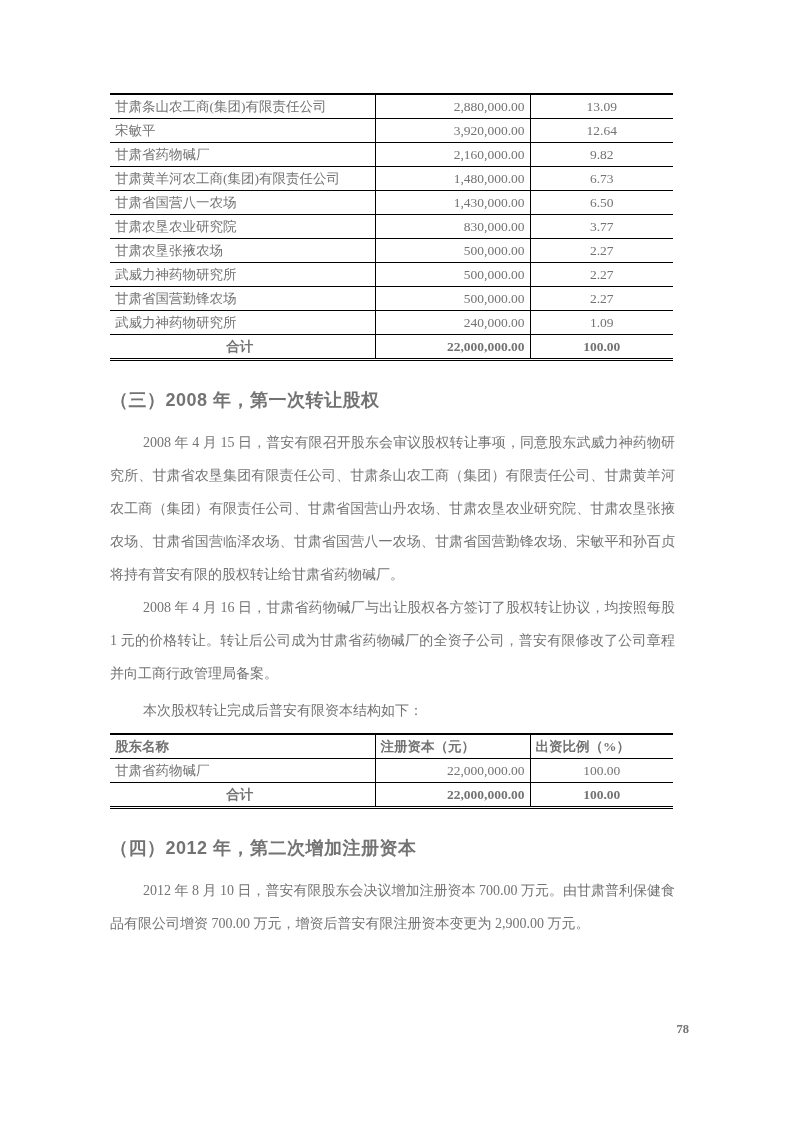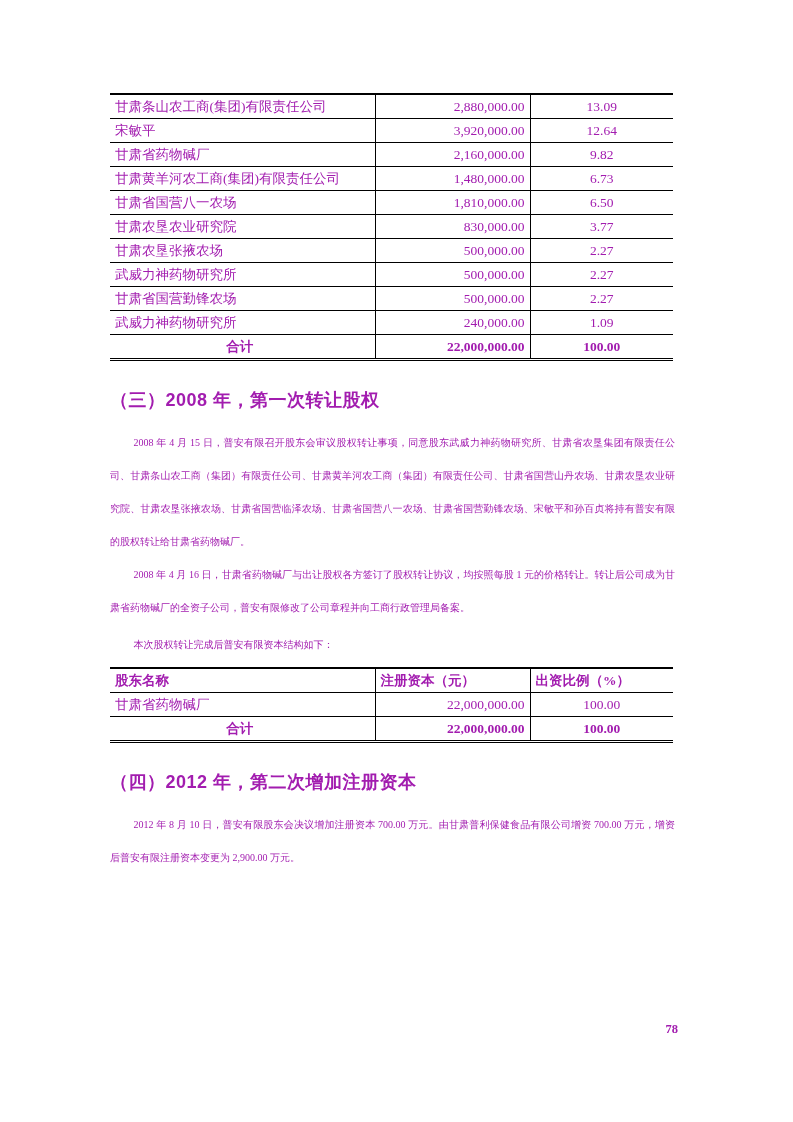--- a/index.html
+++ b/index.html
@@ -6,21 +6,21 @@
     margin: 0;
     padding: 0;
     background: #ffffff;
   }
   .page {
     position: relative;
     width: 793px;
     height: 1122px;
     background: #ffffff;
     font-family: "Liberation Serif", "DejaVu Serif", serif;
-    color: #a21caf;
+    color: #737373;
     box-sizing: border-box;
     padding: 93px 118px 0 110px;
     overflow: hidden;
   }
   
   table.fin-table {
     border-collapse: collapse;
     table-layout: fixed;
     width: 563px;
     border-top: 2px solid #000;
@@ -54,34 +54,34 @@
   
   h2.sec-heading {
     font-family: "Liberation Sans", "DejaVu Sans", sans-serif;
     font-size: 18px;
     font-weight: bold;
     margin: 26px 0 0 0;
     line-height: 26px;
     letter-spacing: 0.5px;
   }
   p.body-para {
-    font-size: 10px;
+    font-size: 14px;
     line-height: 33px;
     text-align: justify;
     margin: 0;
     text-indent: 2.35em;
   }
   p.body-para.first { margin-top: 13px; }
   p.body-para.follow { margin-top: 0; }
   p.body-para.lead-in { margin-top: 4px; }
   .table2-wrap { margin-top: 6px; }
   
   .page-number {
     position: absolute;
-    right: 115px;
+    right: 104px;
     top: 1022px;
     font-size: 12.5px;
     font-weight: bold;
     font-family: "Liberation Serif", "DejaVu Serif", serif;
   }
 </style>
 </head>
 <body>
 
 <div class="page">
@@ -108,21 +108,21 @@
         <td class="cell-amt">2,160,000.00</td>
         <td class="cell-ratio">9.82</td>
       </tr>
       <tr>
         <td class="cell-name">甘肃黄羊河农工商(集团)有限责任公司</td>
         <td class="cell-amt">1,480,000.00</td>
         <td class="cell-ratio">6.73</td>
       </tr>
       <tr>
         <td class="cell-name">甘肃省国营八一农场</td>
-        <td class="cell-amt">1,810,000.00</td>
+        <td class="cell-amt">1,430,000.00</td>
         <td class="cell-ratio">6.50</td>
       </tr>
       <tr>
         <td class="cell-name">甘肃农垦农业研究院</td>
         <td class="cell-amt">830,000.00</td>
         <td class="cell-ratio">3.77</td>
       </tr>
       <tr>
         <td class="cell-name">甘肃农垦张掖农场</td>
         <td class="cell-amt">500,000.00</td>

